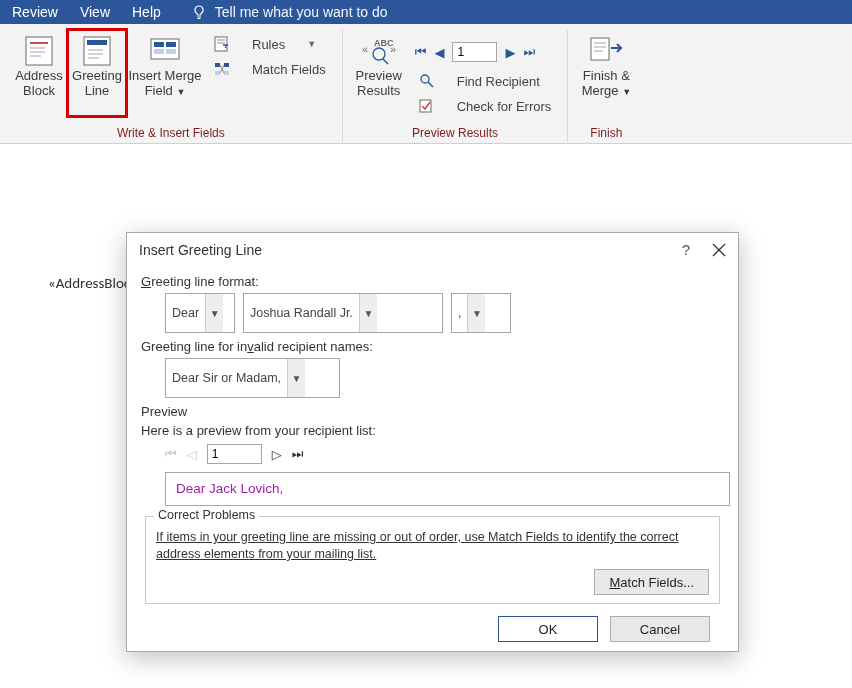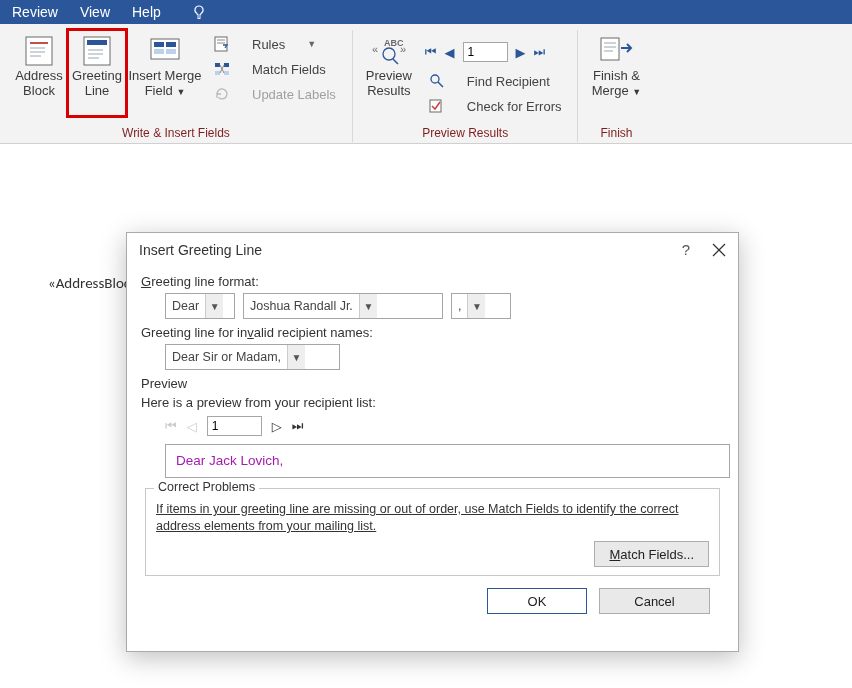--- a/index.html
+++ b/index.html
@@ -130,21 +130,21 @@
     padding: 8px 12px 6px 12px;
   }
   .dialog-title { font-size: 14px; color:#333; }
   .dialog-titlebar .right { display:flex; gap:22px; align-items:center; color:#555; font-size:15px;}
   .close-x svg { display:block; }
   .dialog-body { padding: 4px 14px 10px 14px; }
   .lbl { font-size: 13px; color:#333; margin-top:6px; }
   .row { display:flex; align-items:center; gap:8px; margin-top:4px; margin-left:24px;}
   .combo {
     display:flex; align-items:center;
-    border:1px solid #a6a6a6; height:26px; background:#fff;
+    border:1px solid #a6a6a6; height:40px; background:#fff;
     font-size:12.5px;
   }
   .combo .val { padding: 0 6px; white-space:nowrap; overflow:hidden;}
   .combo .drop {
     width:18px; height:100%; border-left:1px solid #ccc;
     display:flex; align-items:center; justify-content:center;
     background:#eee; color:#555; font-size:10px;
   }
   .preview-box {
     margin: 8px 0 4px 24px;
@@ -192,20 +192,21 @@
 <div class="menubar">
   <span>Review</span>
   <span>View</span>
   <span>Help</span>
   <span class="tellme">
     <span class="bulb-icon">
       <svg width="16" height="16" viewBox="0 0 16 16">
           <path fill="none" stroke="#fff" stroke-width="1.2" d="M6 13h4 M6.5 14.5h3 M8 2a4 4 0 0 0-2.3 7.3c.5.4.8 1 .8 1.7h3c0-.7.3-1.3.8-1.7A4 4 0 0 0 8 2z"></path>
         </svg>
     </span>
+    <span>Tell me what you want to do</span>
   </span>
 </div>
 
 <div class="ribbon">
 
   <div class="ribbon-group" style="padding-left:10px;">
     <div class="big-btn">
       <span class="ico">
         <svg width="28" height="30" viewBox="0 0 28 30">
             <rect x="1" y="1" width="26" height="28" fill="#fff" stroke="#6a6a6a"></rect>
@@ -255,27 +256,20 @@
       <div class="small-btn">
         <svg width="16" height="16" viewBox="0 0 16 16">
             <rect x="1" y="2" width="5" height="4" fill="#2b579a"></rect>
             <rect x="10" y="2" width="5" height="4" fill="#2b579a"></rect>
             <rect x="1" y="10" width="5" height="4" fill="#bcd2ea"></rect>
             <rect x="10" y="10" width="5" height="4" fill="#bcd2ea"></rect>
             <line x1="6" y1="4" x2="10" y2="12" stroke="#888"></line>
             <line x1="6" y1="12" x2="10" y2="4" stroke="#888"></line>
           </svg>
         <span>Match Fields</span>
-      </div>
-      <div class="small-btn disabled">
-        <svg width="16" height="16" viewBox="0 0 16 16">
-            <path d="M3 8a5 5 0 1 1 1.5 3.5" fill="none" stroke="#b8b8b8" stroke-width="1.3"></path>
-            <polyline points="3 12 3 8 7 8" fill="none" stroke="#b8b8b8" stroke-width="1.3"></polyline>
-          </svg>
-        <span>Update Labels</span>
       </div>
     </div>
     <span class="group-label">Write &amp; Insert Fields</span>
   </div>
 
   <div class="ribbon-group">
     <div class="big-btn" style="width:60px;">
       <span class="ico">
         <svg width="34" height="28" viewBox="0 0 34 28">
             <text x="0" y="16" font-size="11" fill="#6a6a6a">«</text>
@@ -390,16 +384,16 @@
     </div>
 
     <div class="fieldset">
       <span class="legend">Correct Problems</span>
       <div class="hint">If items in your greeting line are missing or out of order, use Match Fields to identify the correct address elements from your mailing list.</div>
       <button class="btn match-btn"><span class="u">M</span>atch Fields...</button>
     </div>
 
     <div class="dialog-footer">
       <button class="btn primary" style="width:100px;">OK</button>
-      <button class="btn" style="width:111px;">Cancel</button>
+      <button class="btn" style="width:100px;">Cancel</button>
     </div>
   </div>
 </div>
 
 </body></html>

